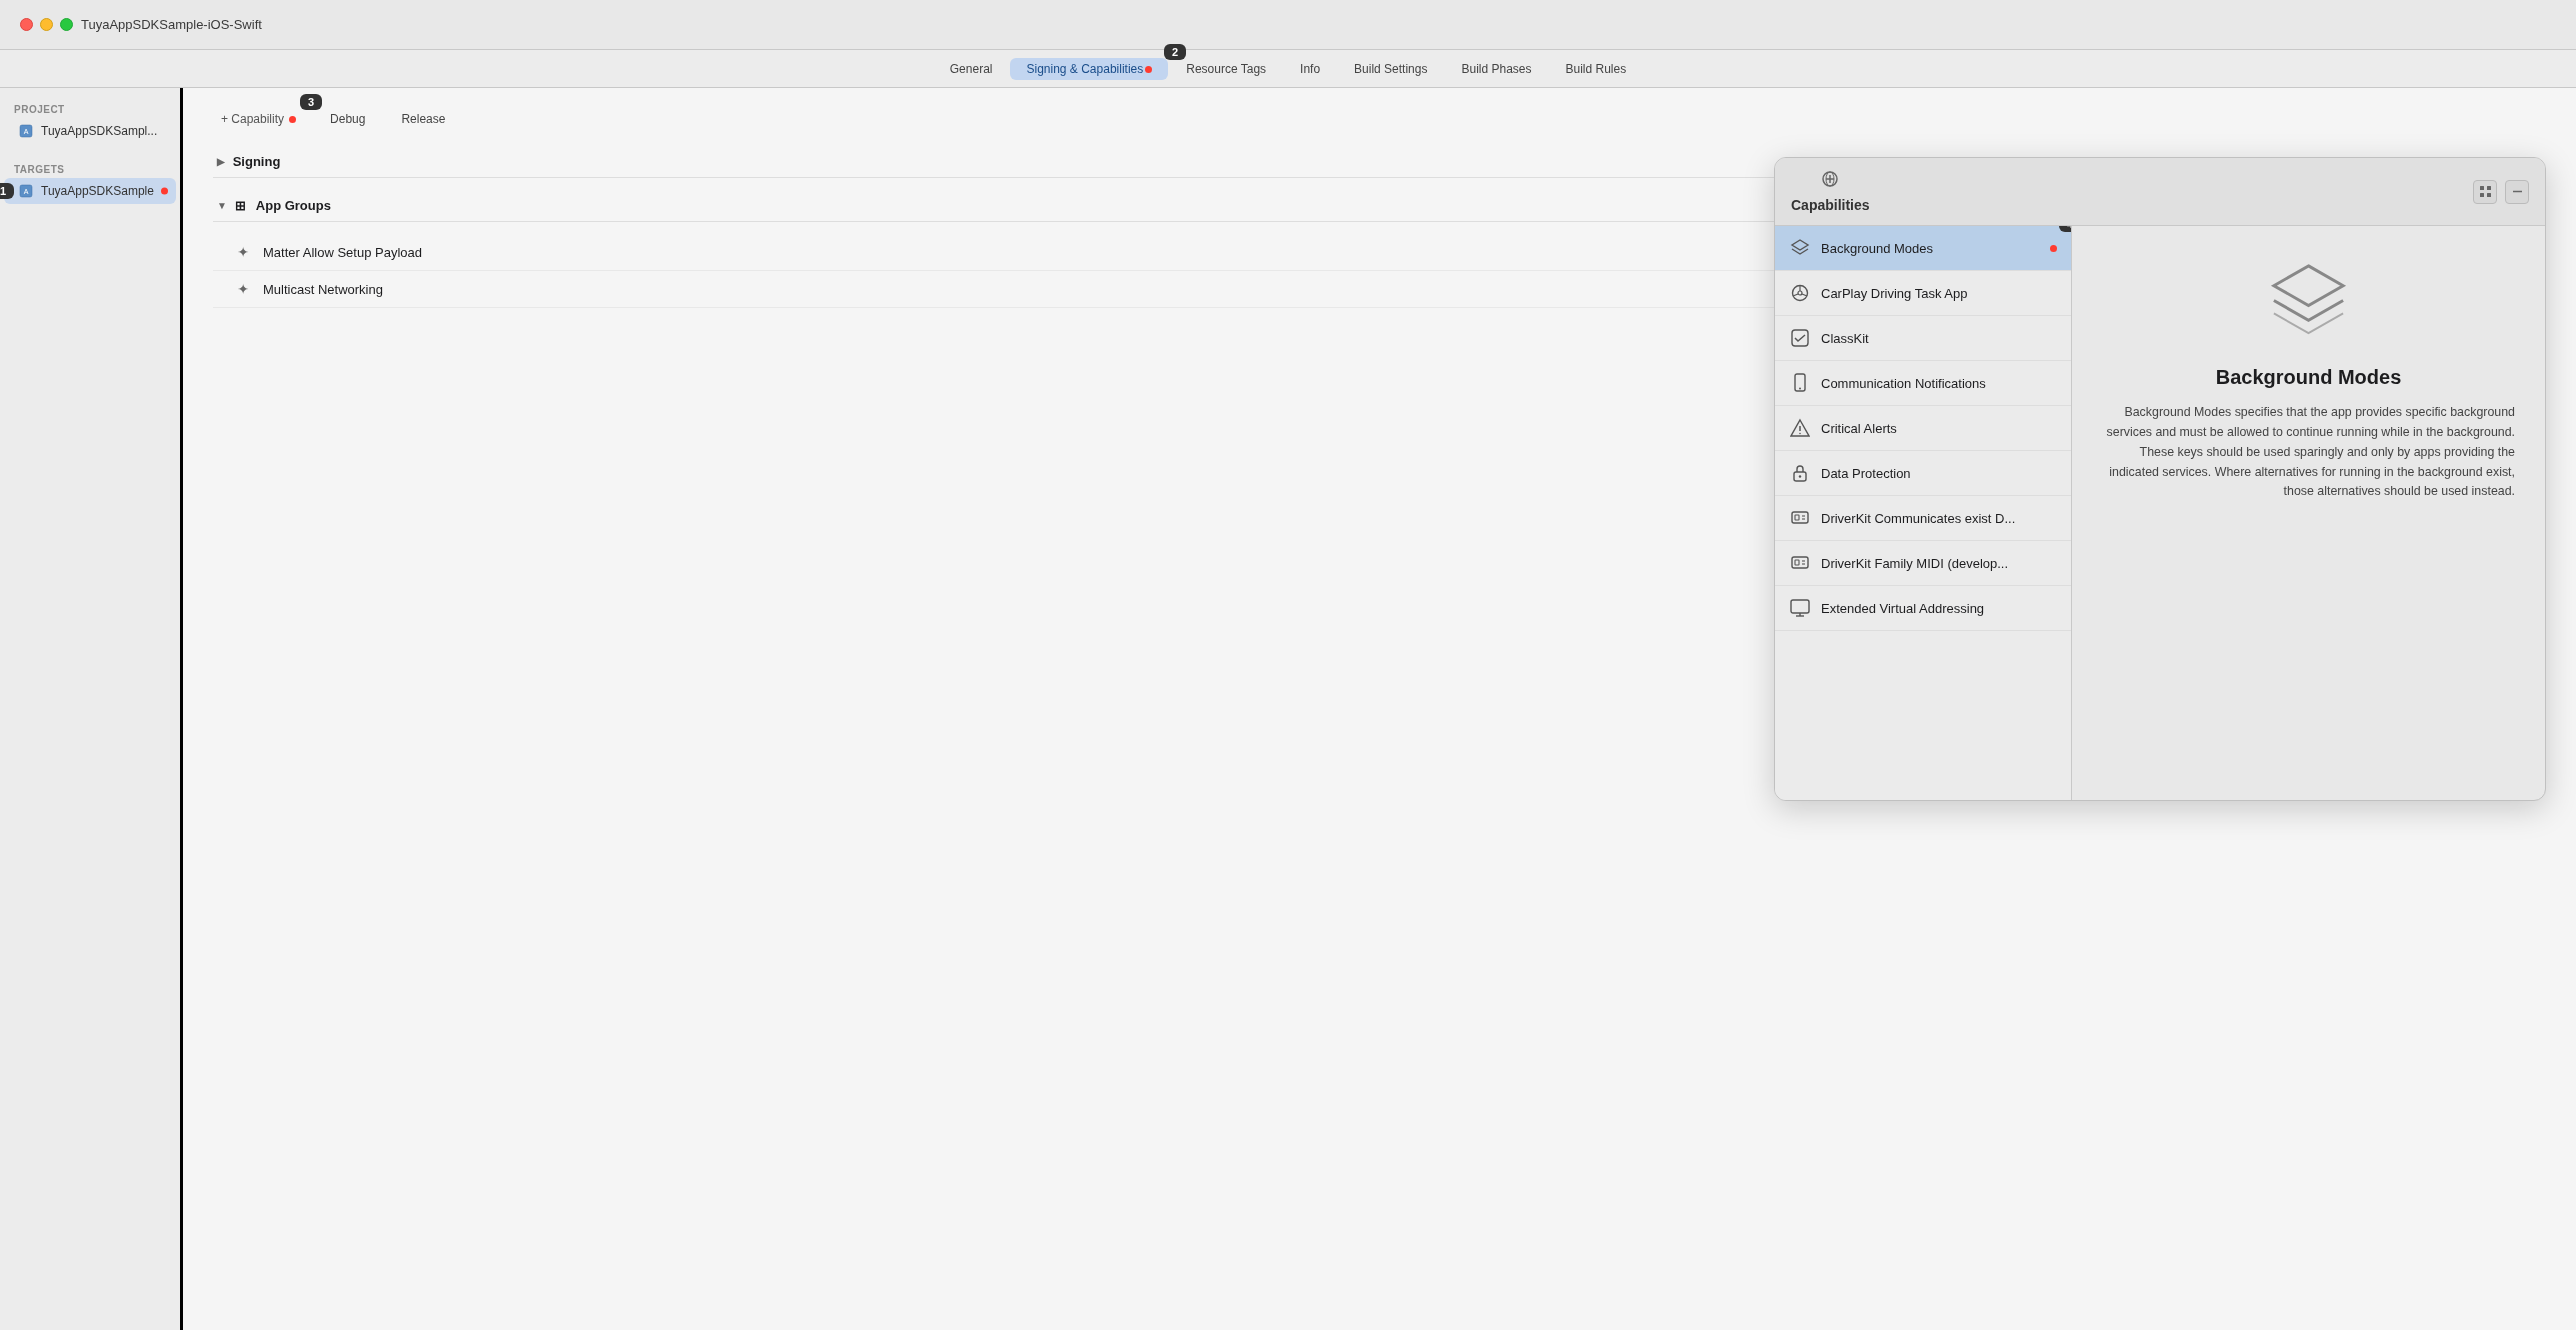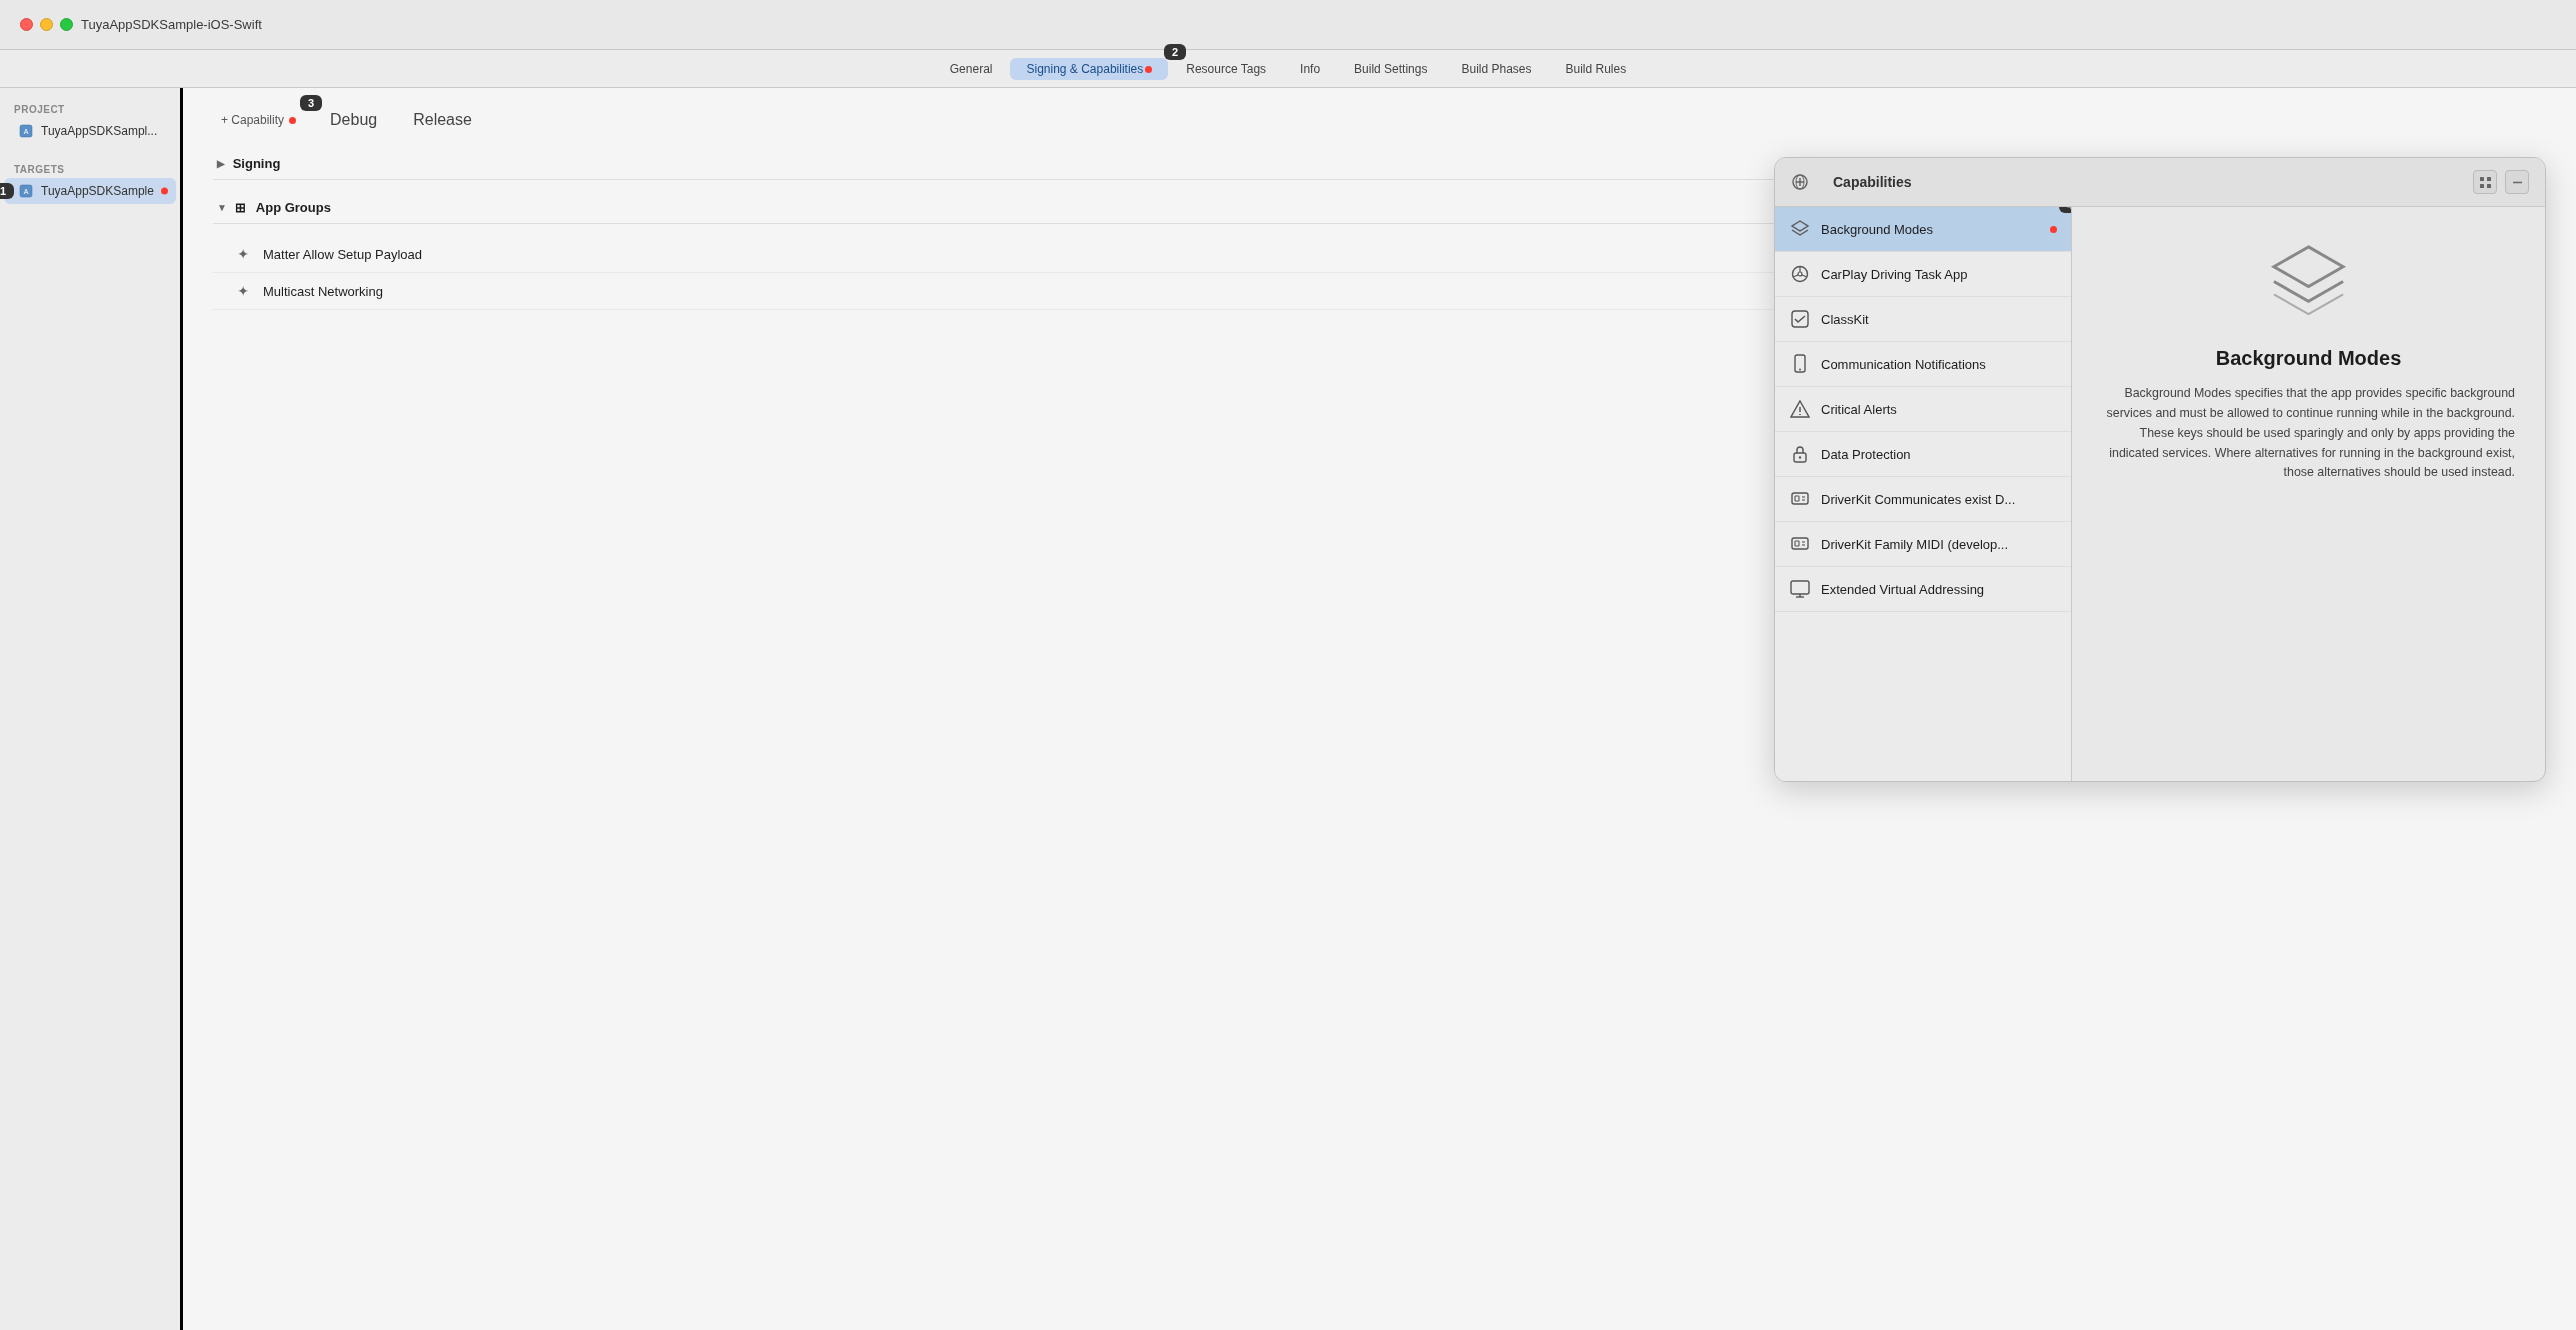--- a/index.html
+++ b/index.html
@@ -162,21 +162,21 @@
       font-size: 12px;
       color: #555;
       cursor: pointer;
       background: none;
       border: none;
       padding: 4px 8px;
       border-radius: 5px;
       position: relative;
     }
     .debug-btn, .release-btn {
-      font-size: 16px;
+      font-size: 12px;
       color: #444;
       cursor: pointer;
       padding: 3px 10px;
       background: none;
       border: none;
       border-radius: 5px;
     }
 
     
     .section-block {
@@ -232,21 +232,22 @@
       padding: 12px 16px;
       border-bottom: 1px solid #c8c8c8;
       background: #e0e0e0;
     }
     .cap-panel-title {
       font-size: 14px;
       font-weight: 600;
       color: #333;
       display: flex;
       align-items: center;
-      gap: 24px;
+      gap: 9px;
+      flex-direction: column;
     }
     .cap-panel-controls {
       display: flex;
       gap: 8px;
     }
     .cap-panel-control-btn {
       width: 24px; height: 24px;
       border: 1px solid #bbb;
       border-radius: 4px;
       background: #d8d8d8;

